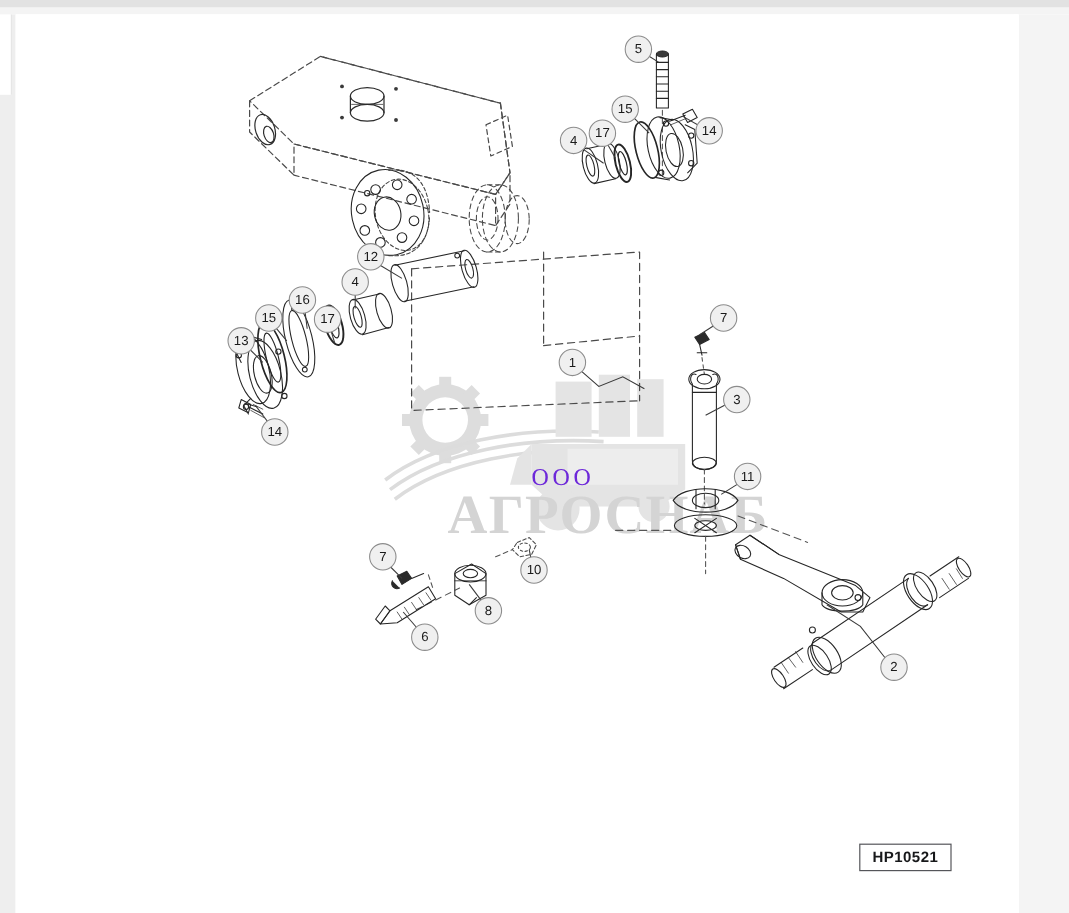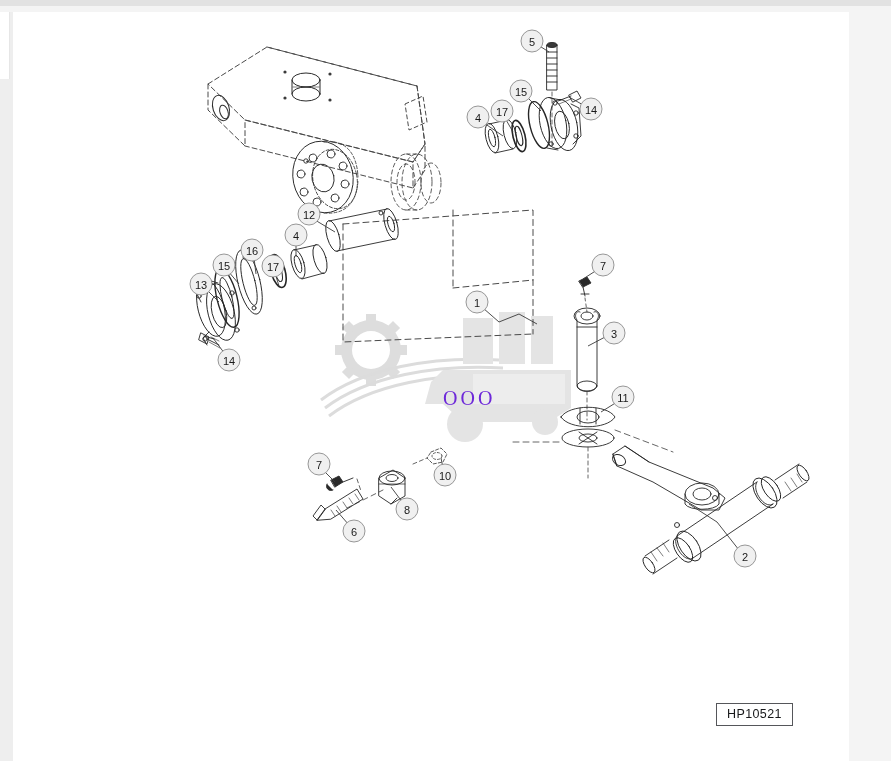--- a/index.html
+++ b/index.html
@@ -51,20 +51,21 @@
   }
   
   #part-number-plate{
     position:absolute;left:716px;top:703px;
     border:1px solid #55565a;
     background:#ffffff;
     padding:3px 10px 4px 10px;
     font-size:12.5px;color:#17181a;
     letter-spacing:.4px;
     font-family:"Liberation Sans", sans-serif;
+    font-weight:bold;
   }
   
   #watermark{
     position:absolute;left:300px;top:300px;
     width:300px;height:175px;
     pointer-events:none;
   }
   #watermark-ooo{
     position:absolute;left:130px;top:75px;
     font-size:20px;color:#6d28d9;letter-spacing:3px;
@@ -118,20 +119,21 @@
         <rect x="218" y="4" width="22" height="48"></rect>
         <path d="M130,58 L258,58 L258,96 L236,110 L150,110 L130,92 Z"></path>
         <path d="M118,70 L130,58 L130,92 L112,92 Z"></path>
         <rect x="160" y="62" width="92" height="30" fill="#ededed"></rect>
         <circle cx="152" cy="112" r="18" fill="#e4e4e4"></circle>
         <circle cx="232" cy="110" r="13" fill="#e4e4e4"></circle>
       </g>
       </svg><div></div>
     
     <div id="watermark-ooo">ООО</div>
+    <div id="watermark-brand">АГРОСНАБ</div>
   </div>
 
   <svg class="layer" width="836" height="749" viewBox="0 0 836 749">
 
     <g fill="none" stroke="#262626" stroke-width="0.9" stroke-linecap="round" stroke-linejoin="round">
 
       <g stroke="#4a4a4a" stroke-width="1" stroke-dasharray="5,3">
         <path d="M195,72 L254,35 L404,74 L412,132 L400,150 L232,108 Z"></path>
         <path d="M195,72 L195,98 L232,134 L232,108"></path>
         <path d="M232,108 L400,150 L400,176 L232,134"></path>

